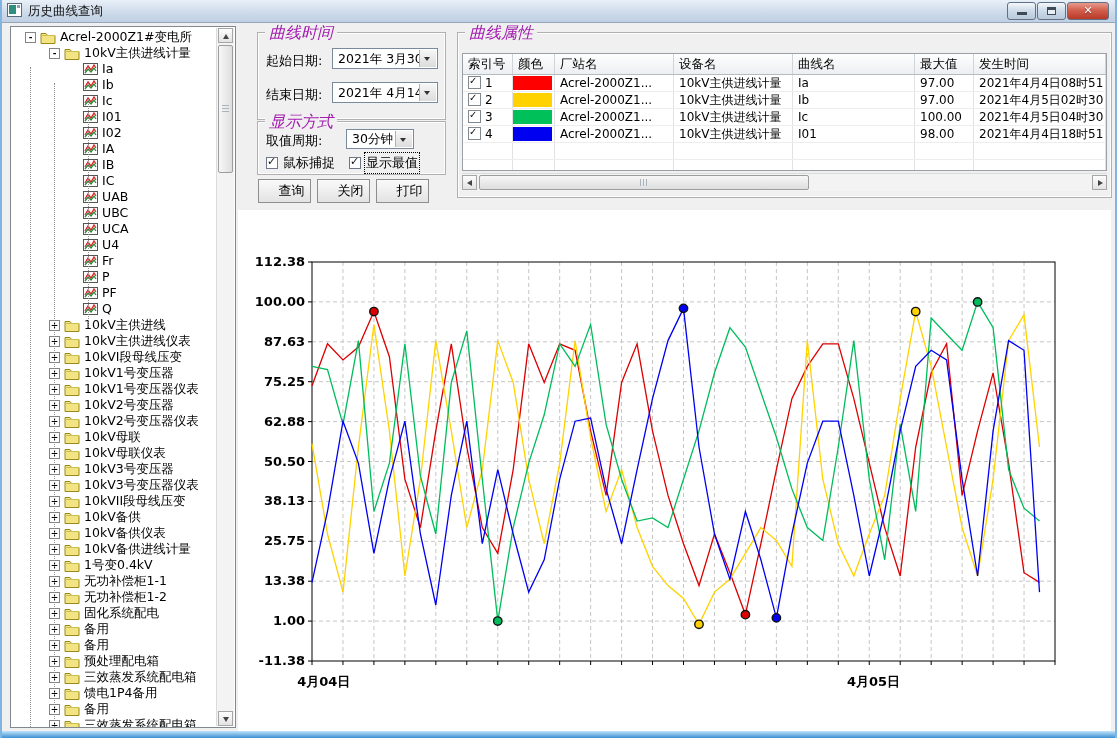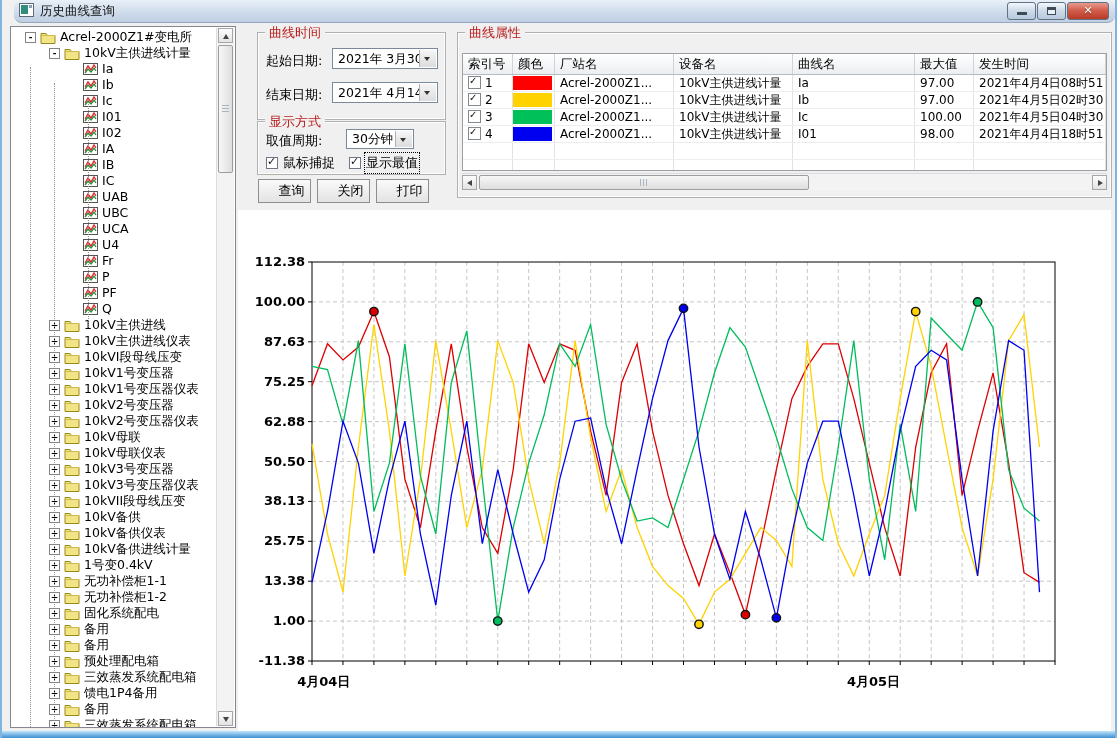--- a/index.html
+++ b/index.html
@@ -1,20 +1,20 @@
 <!DOCTYPE html>
 <html><head>
 <meta charset="utf-8">
 <style>
   html,body{margin:0;padding:0;background:#9aa7b4;font-family:"DejaVu Sans",sans-serif;}
   .window{position:relative;width:1117px;height:738px;background:#f0f0f0;overflow:hidden;
           border-left:2px solid #7fb5e0;border-right:2px solid #7fb5e0;box-sizing:border-box;}
   
-  .titlebar{position:absolute;left:12px;top:0;right:0;height:22px;
-            background:linear-gradient(#e8f0f8,#cddaea 60%,#bfcfe2);border-bottom:1px solid #96a7bd;border-radius:8px;}
+  .titlebar{position:absolute;left:0;top:0;right:0;height:22px;
+            background:linear-gradient(#e8f0f8,#cddaea 60%,#bfcfe2);border-bottom:1px solid #96a7bd;}
   .app-icon{position:absolute;left:5px;top:3px;width:15px;height:14px;background:#fff;border:1px solid #5d6b7a;box-sizing:border-box;}
   .app-icon::after{content:"";position:absolute;left:1px;top:1px;width:7px;height:9px;background:#2e8f7d;}
   .app-icon::before{content:"";position:absolute;right:1px;top:1px;width:3px;height:3px;background:#8aa0b6;}
   .title-text{position:absolute;left:26px;top:3px;font-size:12.5px;color:#111;}
   .winbtns{position:absolute;right:6px;top:2px;display:flex;gap:1px;}
   .wbtn{width:29px;height:18px;border:1px solid #5f7183;border-radius:3px;box-sizing:border-box;
         background:linear-gradient(#f4f8fb,#cfdcea 45%,#b7c9dc);position:relative;}
   .wbtn.close{width:42px;background:linear-gradient(#e89a8e,#d35f4d 45%,#b83a28);}
   .glyph-min{position:absolute;left:9px;bottom:4px;width:10px;height:3px;background:#3f4a55;}
   .glyph-restore{position:absolute;left:9px;top:4px;width:9px;height:8px;border:1px solid #3f4a55;border-top:3px solid #3f4a55;box-sizing:border-box;background:#e9eff6;}
@@ -39,21 +39,21 @@
   .hthumb{position:absolute;top:1px;height:15px;background:linear-gradient(#f7f7f7,#dedede);border:1px solid #9d9d9d;border-radius:2px;box-sizing:border-box;}
   .hthumb .grip{position:absolute;top:3px;bottom:3px;left:50%;margin-left:-4px;width:8px;
         background:repeating-linear-gradient(90deg,#aab4be 0 1px,transparent 1px 3px);}
   .tri{width:0;height:0;position:absolute;}
   .tri.up{left:4px;top:5px;border-left:3.5px solid transparent;border-right:3.5px solid transparent;border-bottom:5px solid #444;}
   .tri.down{left:4px;top:5px;border-left:3.5px solid transparent;border-right:3.5px solid transparent;border-top:5px solid #444;}
   .tri.left{left:4px;top:4px;border-top:3.5px solid transparent;border-bottom:3.5px solid transparent;border-right:5px solid #444;}
   .tri.right{left:5px;top:4px;border-top:3.5px solid transparent;border-bottom:3.5px solid transparent;border-left:5px solid #444;}
   
   .groupbox{position:absolute;border:1px solid #b0b0b0;box-shadow:1px 1px 0 #fdfdfd inset, -1px -1px 0 #fdfdfd inset;background:#f0f0f0;}
-  .gb-label{position:absolute;top:-8px;left:7px;background:#f0f0f0;padding:0 4px;font-size:13px;color:#b91c1c;line-height:15px;}
+  .gb-label{position:absolute;top:-8px;left:7px;background:#f0f0f0;padding:0 4px;font-size:16px;color:#a21caf;line-height:15px;font-style:italic;}
   .flabel{position:absolute;font-size:13px;color:#000;}
   .combo{position:absolute;background:#fff;border:1px solid #7b8a9a;box-sizing:border-box;}
   .combo-text{position:absolute;left:5px;top:50%;transform:translateY(-50%);font-size:12.5px;color:#000;white-space:nowrap;}
   .combo-btn{position:absolute;right:1px;top:1px;bottom:1px;width:16px;background:linear-gradient(#f6f6f6,#dcdcdc);border-left:1px solid #aab2ba;}
   .combo-btn .arr{position:absolute;left:4px;top:7px;width:0;height:0;border-left:3.5px solid transparent;border-right:3.5px solid transparent;border-top:4px solid #333;}
   .checkbox{position:absolute;display:flex;align-items:center;gap:5px;font-size:13px;color:#000;}
   .cb-box{width:12px;height:12px;background:#fff;border:1px solid #6d7785;box-sizing:border-box;position:relative;flex:none;}
   .cb-check{position:absolute;left:0px;top:-3px;font-size:11px;font-weight:bold;color:#111;}
   .focus-dashed{outline:1px dotted #000;outline-offset:1px;}
   .btn{position:absolute;height:24px;background:linear-gradient(#fafafa,#e3e3e3);border:1px solid #8e8e8e;

